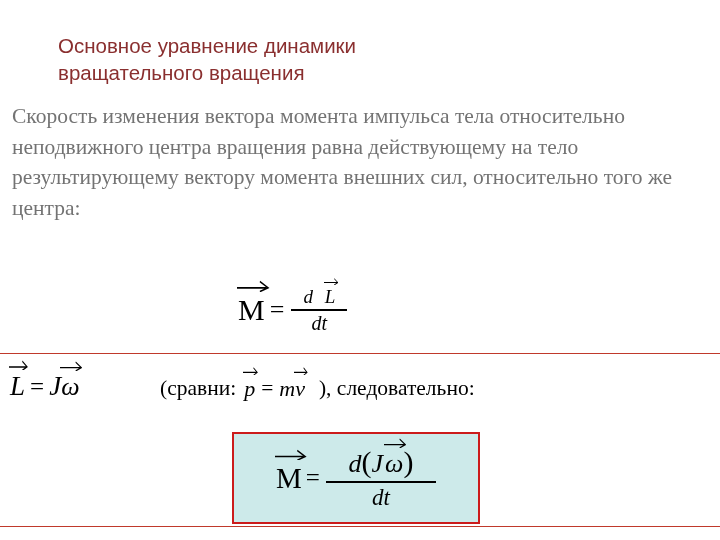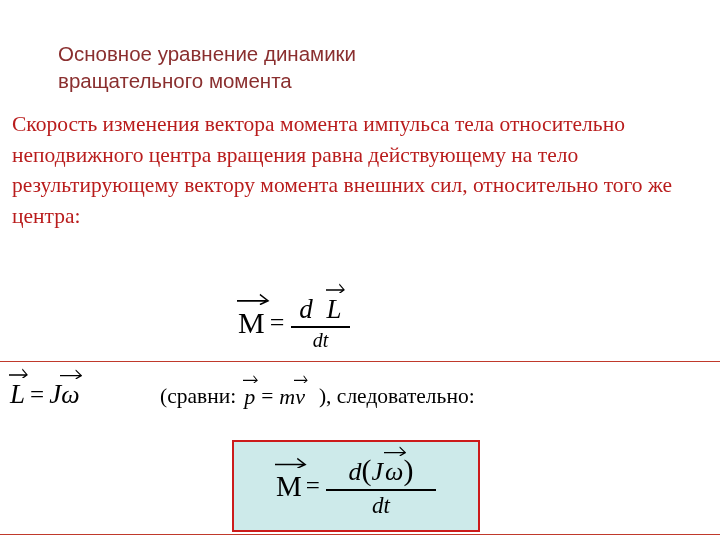--- a/index.html
+++ b/index.html
@@ -9,21 +9,21 @@
   body {
     width: 720px;
     height: 540px;
     background: #ffffff;
     font-family: "Liberation Serif", serif;
     overflow: hidden;
     position: relative;
   }
   .slide {
     position: absolute;
-    left: 0; top: 16px;
+    left: 0; top: 8px;
     width: 720px;
     height: 484px;
   }
 
   
   .title {
     position: absolute;
     left: 58px;
     top: 24px;
     width: 620px;
@@ -37,21 +37,21 @@
 
   
   .body-text {
     position: absolute;
     left: 12px;
     top: 93px;
     width: 700px;
     font-family: "Liberation Serif", serif;
     font-size: 21.5px;
     line-height: 1.42;
-    color: #b91c1c;
+    color: #737373;
   }
 
   
   .hline {
     position: absolute;
     left: 0;
     width: 720px;
     height: 1px;
     background: #c0392b;
   }
@@ -77,21 +77,21 @@
     font-size: 26px;
     padding: 0 7px 0 3px;
   }
   .frac {
     display: inline-flex;
     flex-direction: column;
     align-items: center;
     position: relative;
   }
   .frac .num {
-    font-size: 27px;
+    font-size: 19px;
     font-style: italic;
     padding: 0 8px 1px 8px;
     white-space: nowrap;
   }
   .frac .bar {
     width: 100%;
     min-width: 56px;
     height: 1.5px;
     background: #000;
   }
@@ -175,21 +175,21 @@
 
   .paren { font-style: normal; font-size: 30px; }
 </style>
 </head>
 <body>
 
 <div class="slide">
 
   <div class="title">
     <span>Основное уравнение динамики</span>
-    <span class="l2">вращательного момента</span>
+    <span class="l2">вращательного вращения</span>
   </div>
 
   <div class="body-text">Скорость изменения вектора момента импульса тела относительно неподвижного центра вращения равна действующему на тело результирующему вектору момента внешних сил, относительно того же центра:</div>
 
   <div class="formula-main">
     <span class="vec fm-M">
       <span class="arrow">
         <svg viewBox="0 0 40 10" preserveAspectRatio="none">
             <path d="M0 7 L36 7 M28 2 L38 7 L28 10" fill="none" stroke="#000" stroke-width="1.3"></path>
           </svg>

